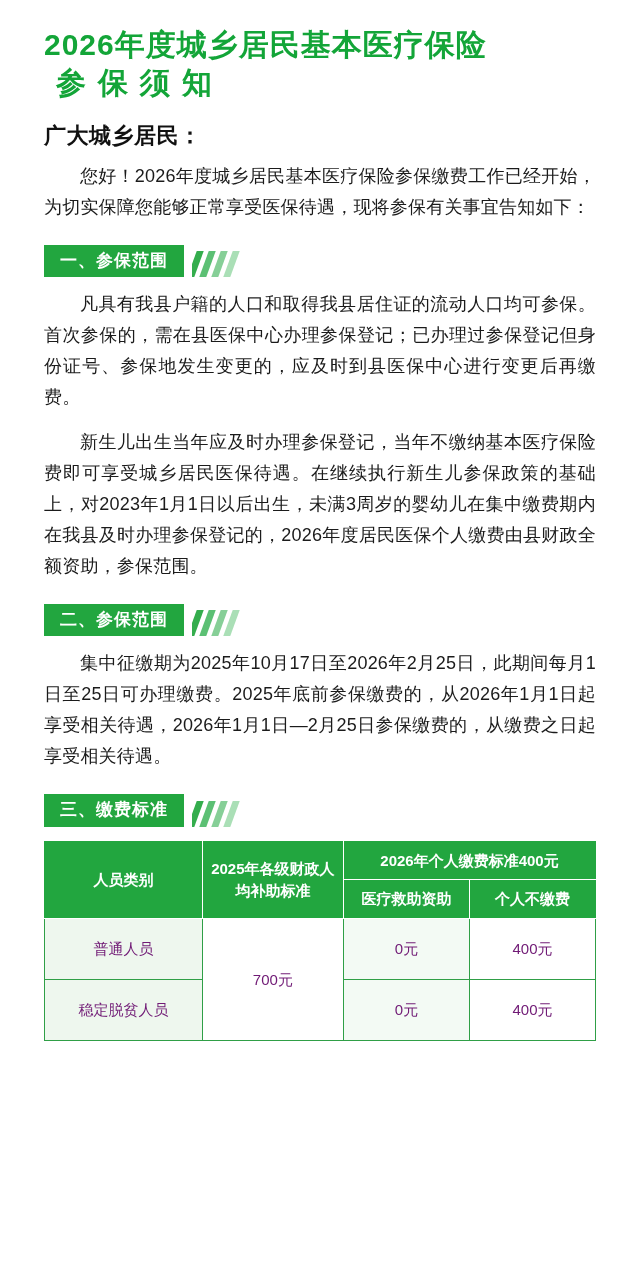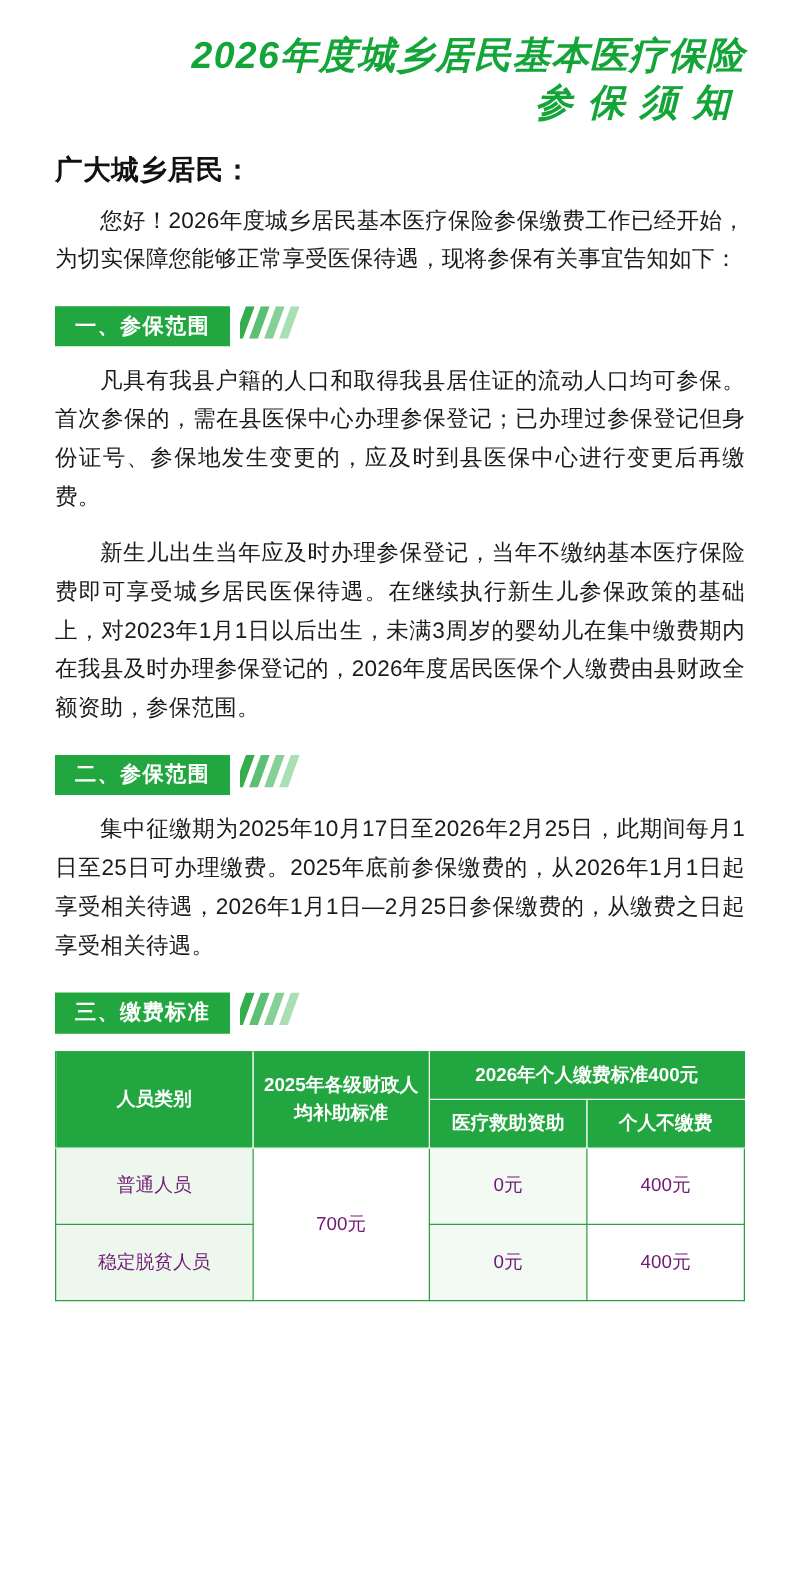--- a/index.html
+++ b/index.html
@@ -16,23 +16,22 @@
   }
   .page {
     width: 640px;
     min-height: 1265px;
     box-sizing: border-box;
     padding: 18px 44px 20px 44px;
     position: relative;
   }
   
   .title-block {
-    text-align: right;
+    text-align: left;
     margin: 8px 0 18px 0;
-    font-style: italic;
   }
   .title-line {
     font-size: 30px;
     font-weight: bold;
     color: #13a538;
     letter-spacing: 1px;
     line-height: 1.28;
     white-space: nowrap;
   }
   .title-line.second {
@@ -53,21 +52,21 @@
     margin: 0 0 14px 0;
     text-align: justify;
     text-justify: inter-ideograph;
     text-indent: 2em;
     color: #1b1b1b;
     letter-spacing: 0.2px;
   }
   
   .section-head {
     display: flex;
-    align-items: flex-start;
+    align-items: flex-end;
     margin: 22px 0 12px 0;
   }
   .section-head .label {
     background: #22a63f;
     color: #ffffff;
     font-size: 17px;
     font-weight: bold;
     padding: 6px 16px 7px 16px;
     letter-spacing: 1px;
     line-height: 1.15;

